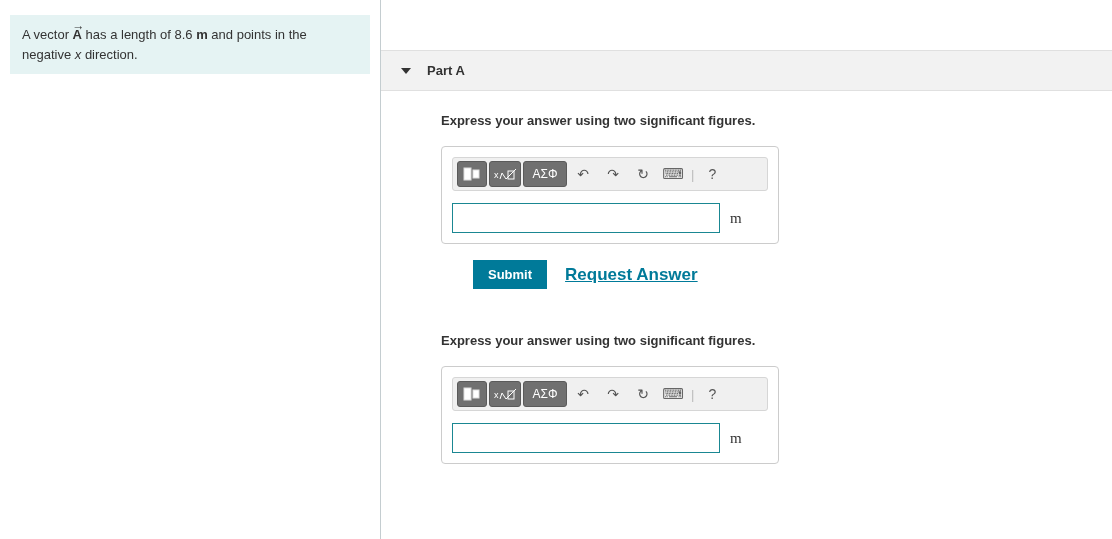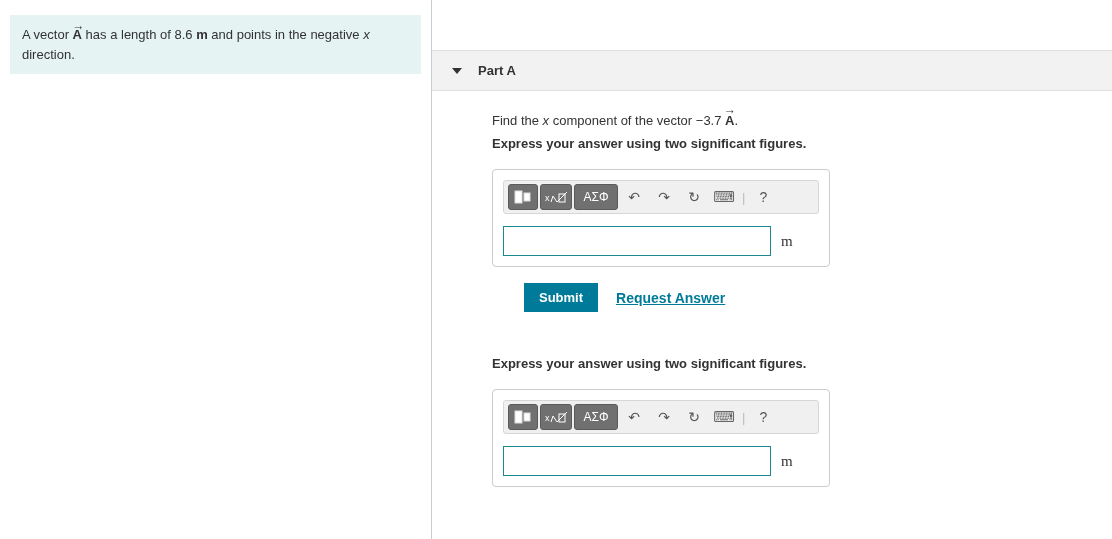--- a/index.html
+++ b/index.html
@@ -12,21 +12,21 @@
     background: #fff;
     width: 1112px;
     height: 539px;
     overflow: hidden;
   }
   .container {
     display: flex;
     height: 100%;
   }
   .left-pane {
-    width: 432px;
+    width: 381px;
     padding: 15px 10px 10px 10px;
     border-right: 1px solid #c4cdd0;
   }
   .intro-box {
     background: #e5f3f3;
     padding: 10px 12px;
     line-height: 1.5;
   }
   .intro-box .vec {
     position: relative;
@@ -169,21 +169,21 @@
     border: none;
     padding: 7px 15px;
     font-weight: bold;
     font-size: 13px;
     cursor: pointer;
   }
   .request-link {
     color: #007a99;
     text-decoration: underline;
     font-weight: bold;
-    font-size: 14px;
+    font-size: 17px;
     cursor: pointer;
   }
   .templ-icon svg { display:block; }
 </style>
 </head>
 <body>
 
 <div class="container">
   <div class="left-pane">
     <div class="intro-box">
@@ -191,23 +191,20 @@
     </div>
   </div>
 
   <div class="right-pane">
 
     <div class="part-header">
       <span class="caret-down"></span>
       <span>Part A</span>
     </div>
     <div class="part-body">
-      <div class="prompt-line">
-        <span>Find the </span><span class="varx">x</span><span> component of the vector </span><span>−3.7</span>&nbsp;<span class="vec-inline">A</span>.
-      </div>
       <div class="hint-line">Express your answer using two significant figures.</div>
 
       <div class="answer-box">
         <div class="toolbar">
           <button class="tool-btn templ-icon">
             <svg width="18" height="14">
                 <rect x="1" y="1" width="7" height="12" fill="#fff" stroke="#ddd"></rect>
                 <rect x="10" y="3" width="6" height="8" fill="#fff" stroke="#ddd"></rect>
               </svg>
           </button>

